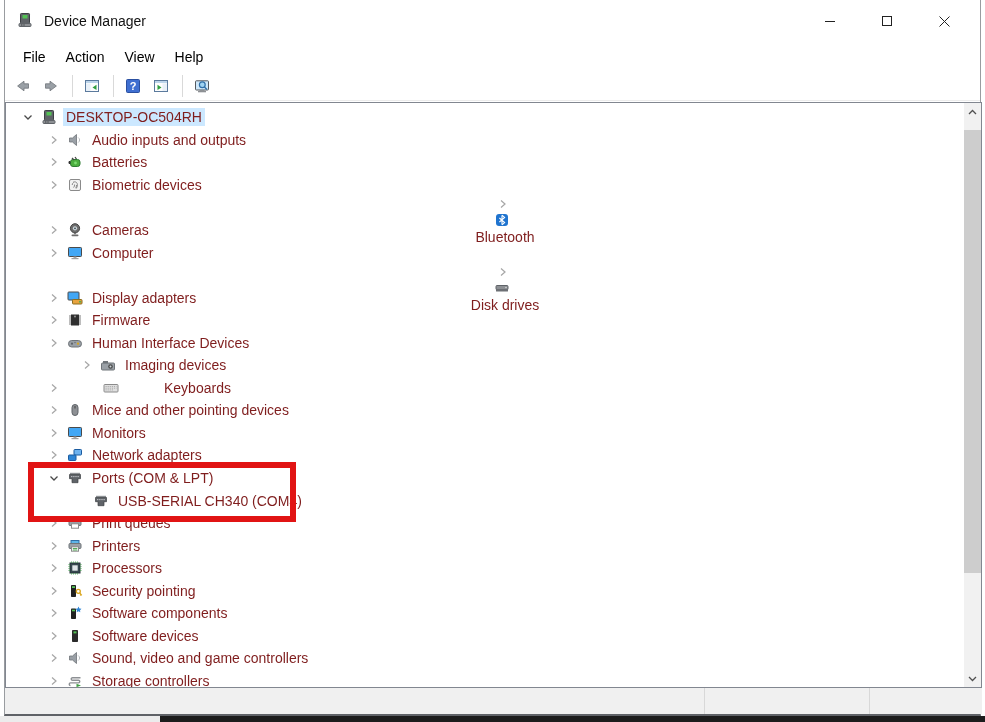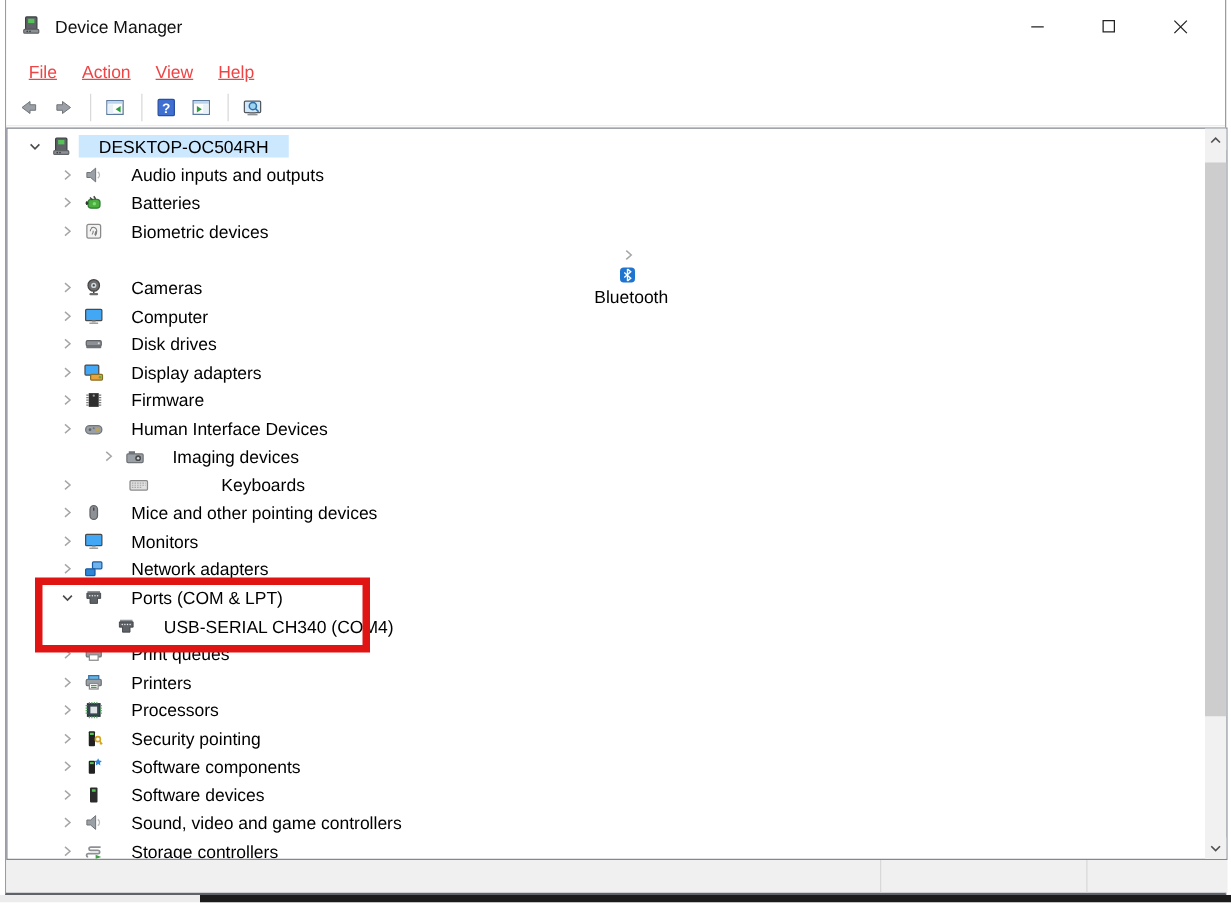--- a/index.html
+++ b/index.html
@@ -11,34 +11,34 @@
             border-left:1px solid #999ca0; border-right:1px solid #999ca0; border-bottom:2px solid #5f6267;
             background:#ffffff; }
 
   .titlebar { position:relative; height:42px; background:#ffffff; display:flex; align-items:center; }
   .titlebar .app-icon { margin-left:12px; width:18px; height:18px; display:inline-flex; }
   .titlebar .title { margin-left:9px; font-size:14px; color:#111; }
   .win-controls { position:absolute; left:802px; top:4px; height:34px; display:flex; gap:11px; }
   .win-btn { width:46px; height:34px; display:flex; align-items:center; justify-content:center; background:transparent; border:none; cursor:pointer; }
 
   .menubar { height:29px; display:flex; align-items:center; padding-left:8px; background:#ffffff; }
-  .menu-item { font-size:14px; color:#ef4444; padding:3px 10px; cursor:default;text-decoration:underline; }
+  .menu-item { font-size:14px; color:#000000; padding:3px 10px; cursor:default; }
 
   .toolbar { height:30px; display:flex; align-items:center; padding-left:5px; background:#ffffff; border-bottom:1px solid #ececec; }
   .tb-btn { width:25px; height:25px; display:flex; align-items:center; justify-content:center; margin-right:3px; }
   .tb-sep { width:1px; height:22px; background:#d9d9d9; margin:0 6px; }
 
   
   #content { position:absolute; left:0; top:102px; width:977px; height:586px;
              border:1px solid #828790; background:#ffffff; }
   #tree { position:absolute; left:0; top:0; right:17px; bottom:0; overflow:hidden; padding-top:3px; }
   .row { height:22.55px; display:flex; align-items:center; white-space:nowrap; cursor:default; }
   .twisty { width:16px; height:16px; flex:0 0 16px; display:inline-flex; align-items:center; justify-content:center; margin-right:5px; }
   .tree-icon { width:16px; height:16px; flex:0 0 16px; display:inline-flex; margin-right:6px; }
-  .lbl { font-size:14px; color:#000000; padding:1px 16px; }
+  .lbl { font-size:14px; color:#7f1d1d; padding:1px 3px; }
   .lbl.sel { background:#cce8ff; }
 
   
   #vscroll { position:absolute; top:0; right:0; width:17px; height:584px; background:#f1f1f1; }
   .sb-btn { position:absolute; left:0; width:17px; height:17px; background:#f1f1f1; display:flex; align-items:center; justify-content:center; }
   #sb-up { top:0; } #sb-down { bottom:0; }
   #sb-thumb { position:absolute; left:0; top:27px; width:17px; height:443px; background:#cdcdcd; }
 
   
   #statusbar { position:absolute; left:0; top:688px; width:977px; height:26px; background:#f0f0f0; display:flex; }
@@ -265,21 +265,21 @@
             </span>
             <span class="tree-icon">
               <svg width="16" height="16" viewBox="0 0 16 16">
                 <rect x="1.5" y="2.5" width="13" height="9" rx=".8" fill="#42a7f5" stroke="#4a4a4a"></rect>
                 <rect x="6.5" y="11.5" width="3" height="1.4" fill="#9e9e9e"></rect>
                 <rect x="4.5" y="13" width="7" height="1.2" fill="#9e9e9e"></rect>
               </svg>
             </span>
             <span class="lbl">Computer</span>
           </div>
-          <div class="row" style="padding-left: 40px;">
+          <div class="row" style="padding-left: 40px; flex-direction: column;">
             <span class="twisty">
               <svg width="16" height="16" viewBox="0 0 16 16">
                 <path d="M6 4.5l4 3.5-4 3.5" stroke="#a6a6a6" stroke-width="1.2" fill="none"></path>
               </svg>
             </span>
             <span class="tree-icon">
               <svg width="16" height="16" viewBox="0 0 16 16">
                 <rect x="2" y="5.5" width="12" height="4.2" rx="1" fill="#8d9094" stroke="#5f6368"></rect>
                 <rect x="2" y="9.2" width="12" height="2.3" rx=".6" fill="#6d7075"></rect>
                 <circle cx="12" cy="7.5" r=".8" fill="#d7d7d7"></circle>

